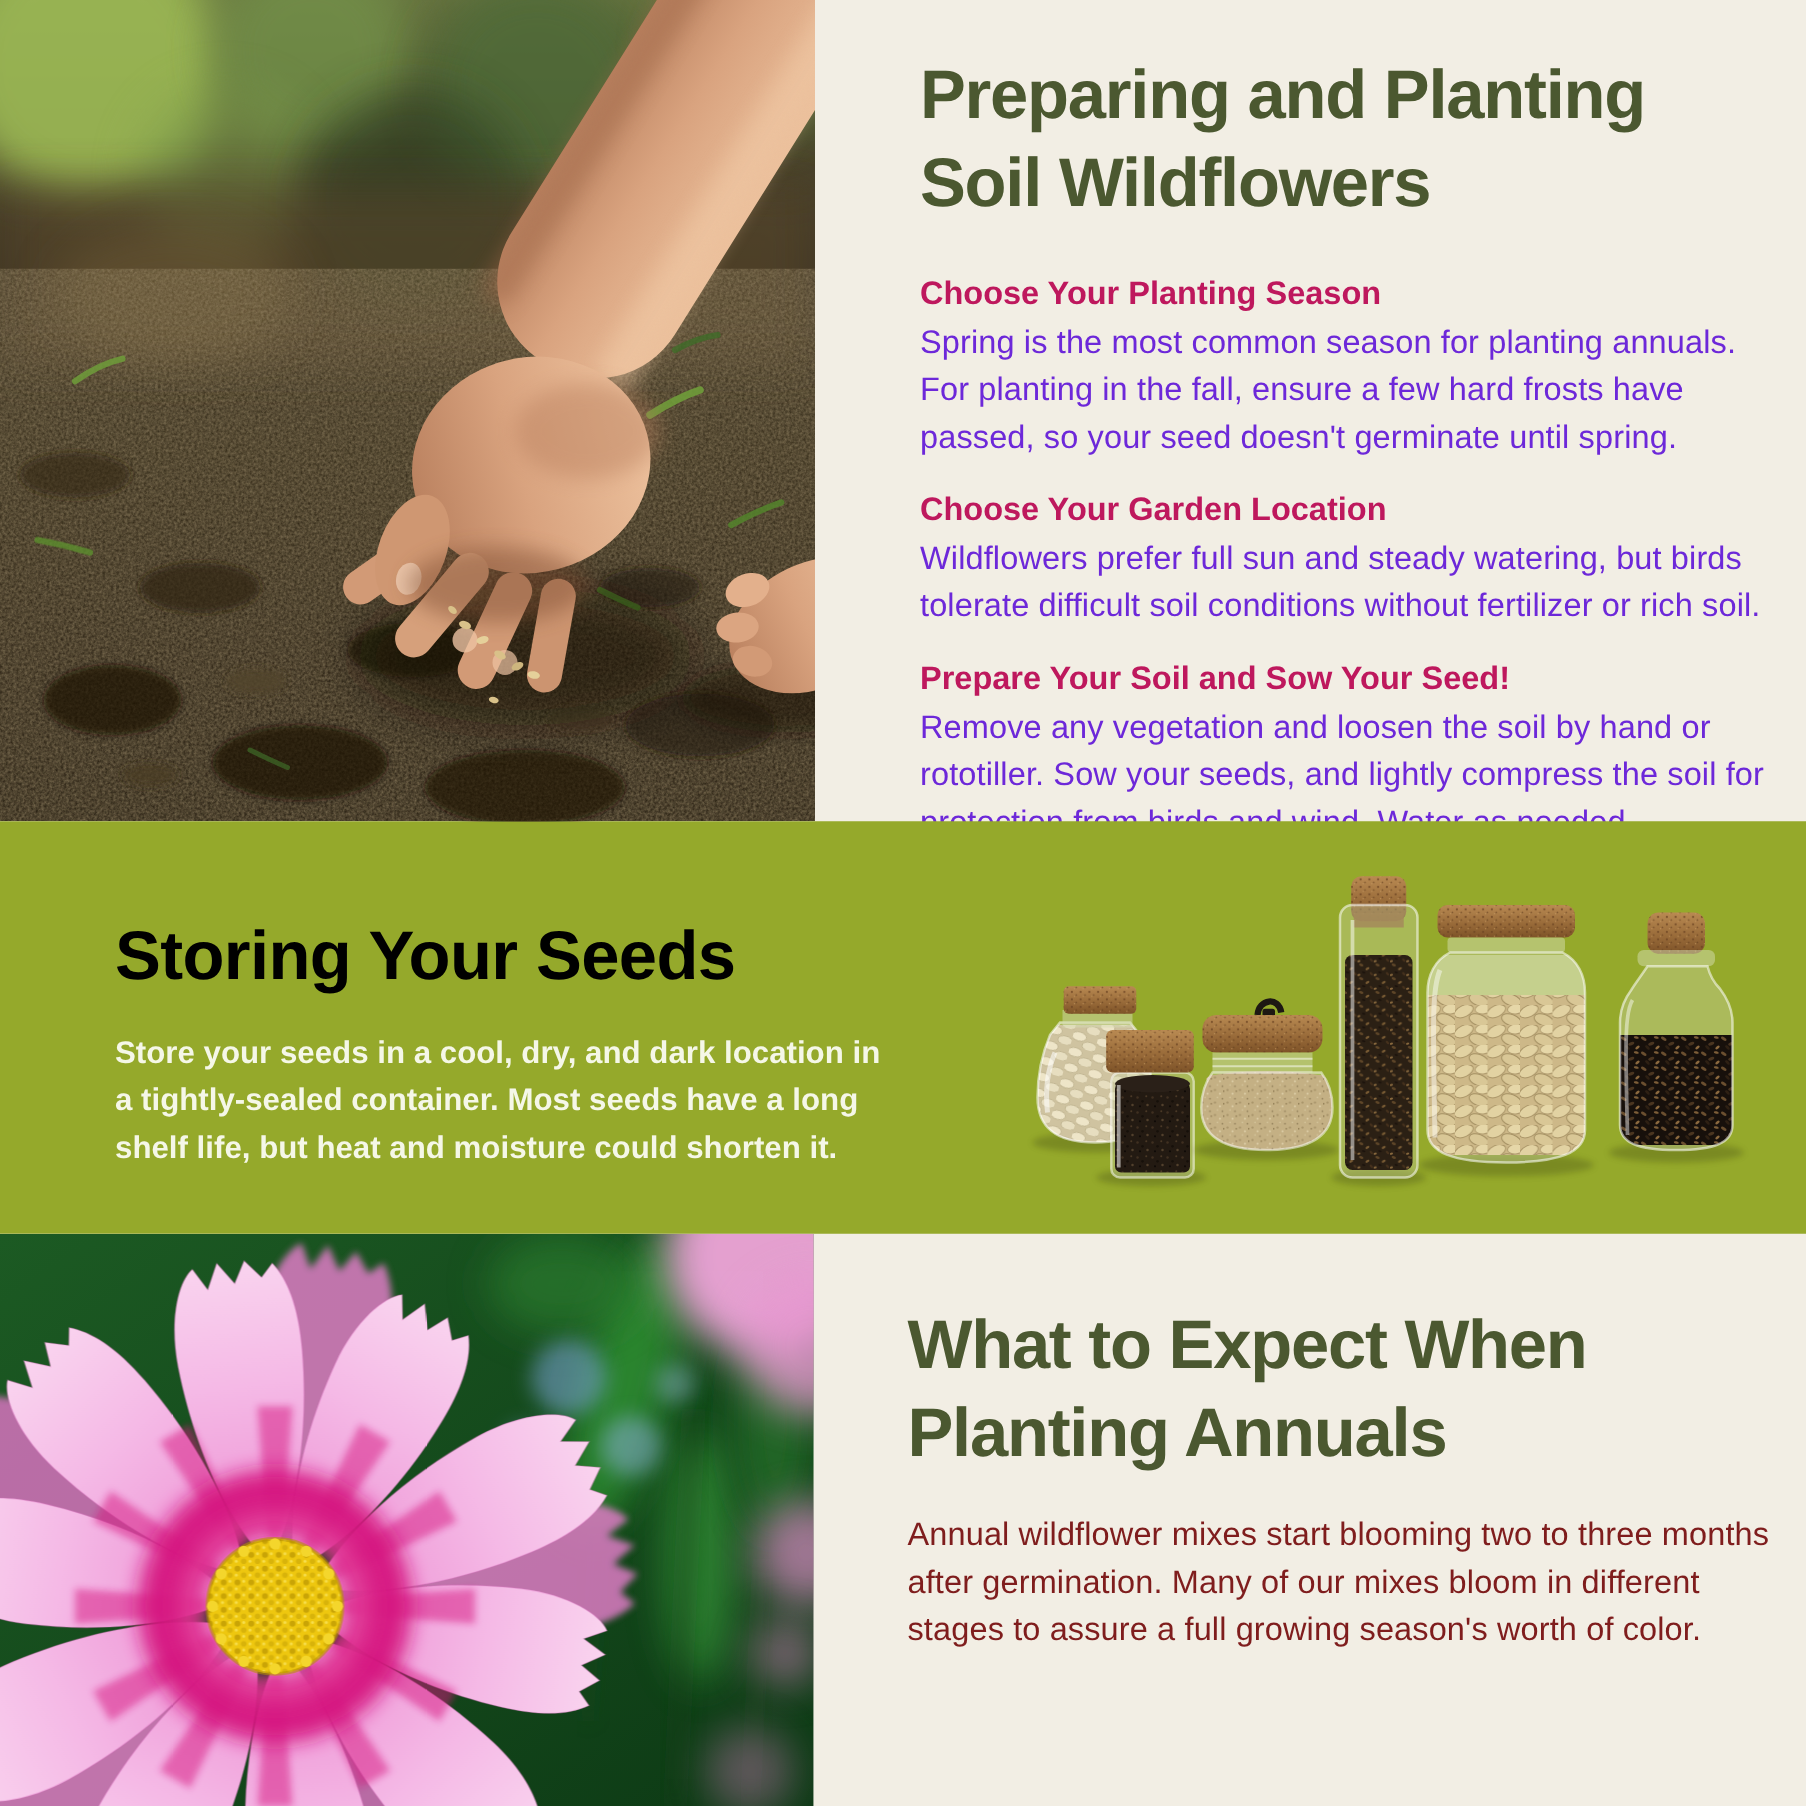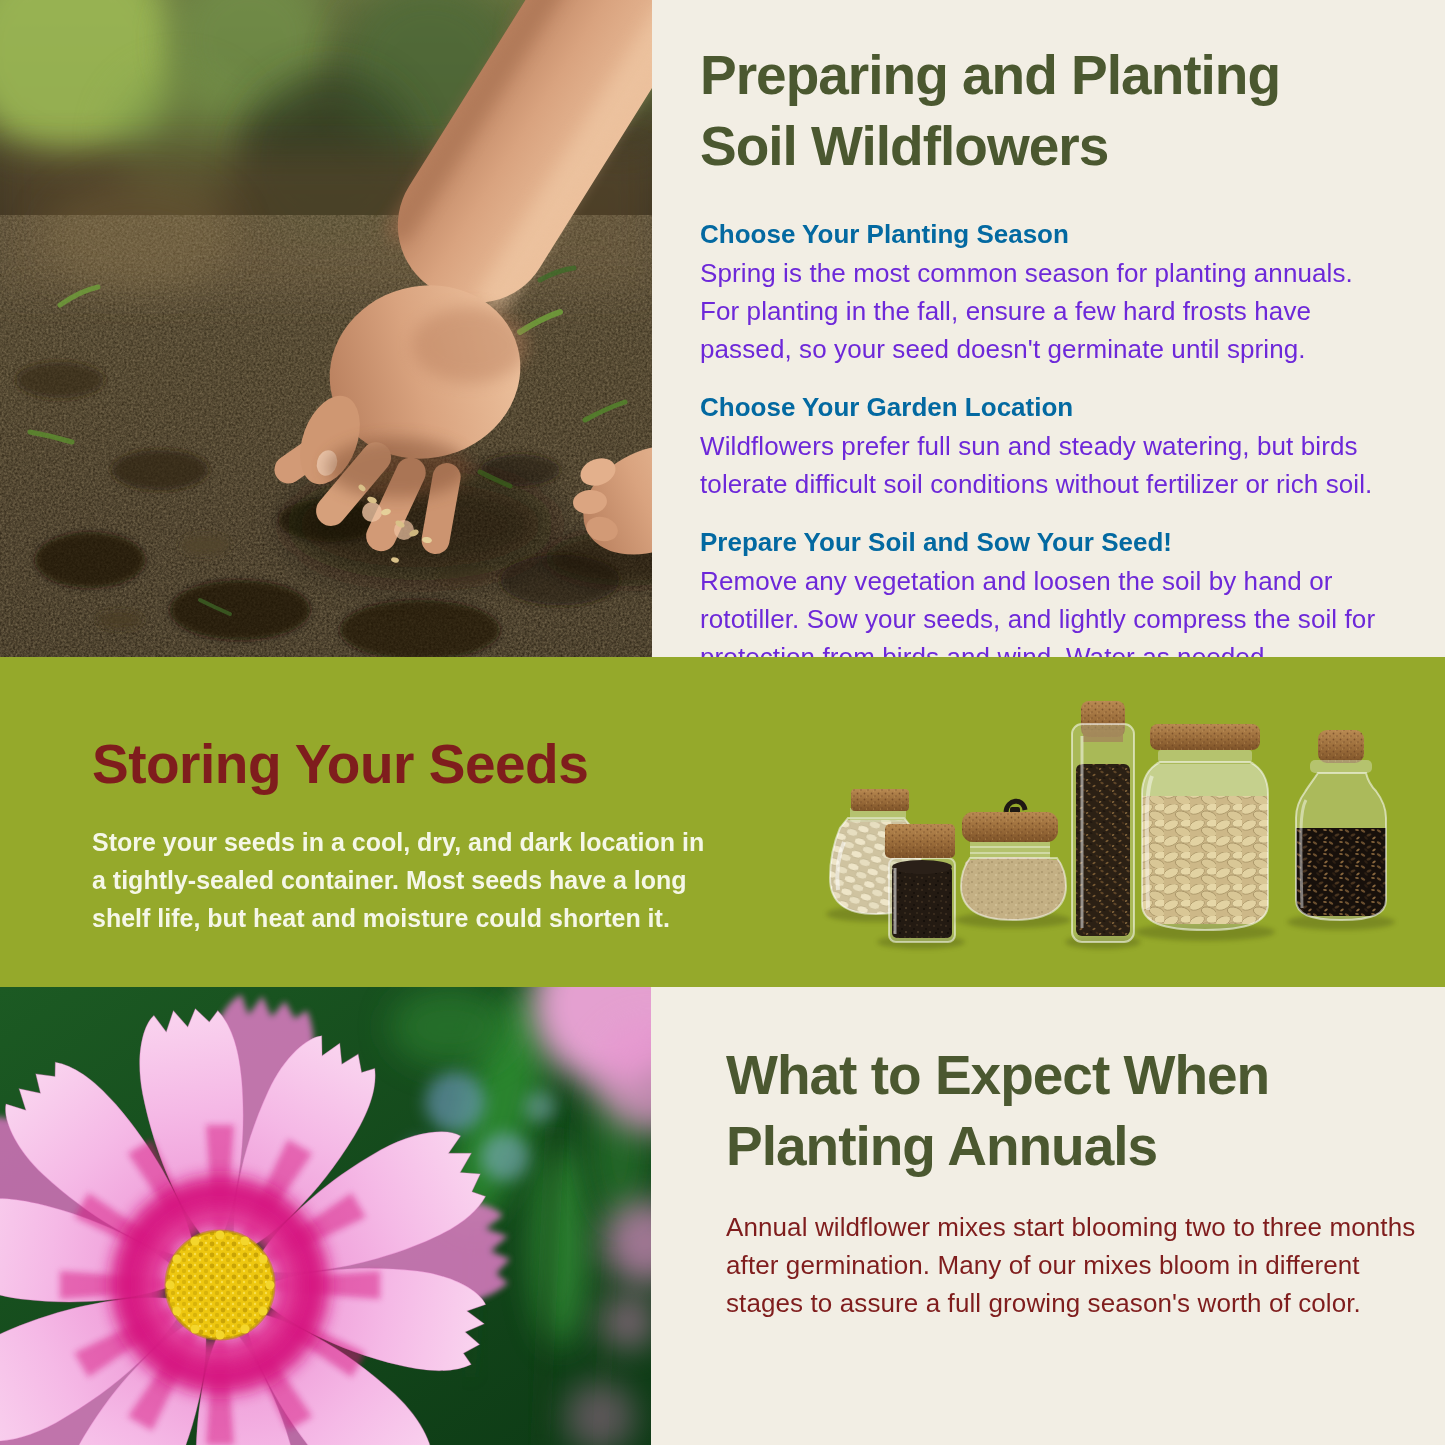--- a/index.html
+++ b/index.html
@@ -6,27 +6,27 @@
   .canvas{position:relative;width:1445px;height:1445px;background:#f2eee4;overflow:hidden;
           font-family:"Liberation Sans",sans-serif;}
   .photo{position:absolute;overflow:hidden;}
   .photo svg{display:block;width:100%;height:100%;}
   .top-photo{left:0;top:0;width:652px;height:657px;}
   .band{position:absolute;left:0;top:657px;width:1445px;height:330px;background:#95a92b;}
   .jars-photo{left:800px;top:660px;width:645px;height:325px;}
   .flower-photo{left:0;top:987px;width:651px;height:458px;}
   .big-heading{font-size:55px;line-height:71px;font-weight:700;color:#4b5830;
                letter-spacing:-1px;margin:0;}
-  .top-text{position:absolute;left:700px;top:40px;width:690px;}
+  .top-text{position:absolute;left:736px;top:40px;width:690px;}
   .top-text .big-heading{margin-bottom:34px;}
   .subsection{margin-top:21px;}
-  .sub-title{font-size:26px;font-weight:700;color:#0369a1;line-height:36px;margin:0;}
+  .sub-title{font-size:26px;font-weight:700;color:#be185d;line-height:36px;margin:0;}
   .sub-body{font-size:26px;color:#6d28d9;line-height:38px;margin:2px 0 0;letter-spacing:.1px;}
   .band-text{position:absolute;left:92px;top:76px;width:660px;}
-  .band-heading{font-size:55px;line-height:62px;font-weight:700;color:#7f1d1d;
+  .band-heading{font-size:55px;line-height:62px;font-weight:700;color:#000000;
                 letter-spacing:-.5px;margin:0;}
   .band-body{font-size:25px;line-height:38px;color:#f5f7e7;margin:28px 0 0;width:620px;font-weight:bold;}
   .bottom-text{position:absolute;left:726px;top:1040px;width:690px;}
   .bottom-body{font-size:26px;color:#7f1d1d;line-height:38px;margin:26px 0 0;letter-spacing:.1px;}
 </style>
 </head>
 <body>
 
 <div class="canvas">
 

